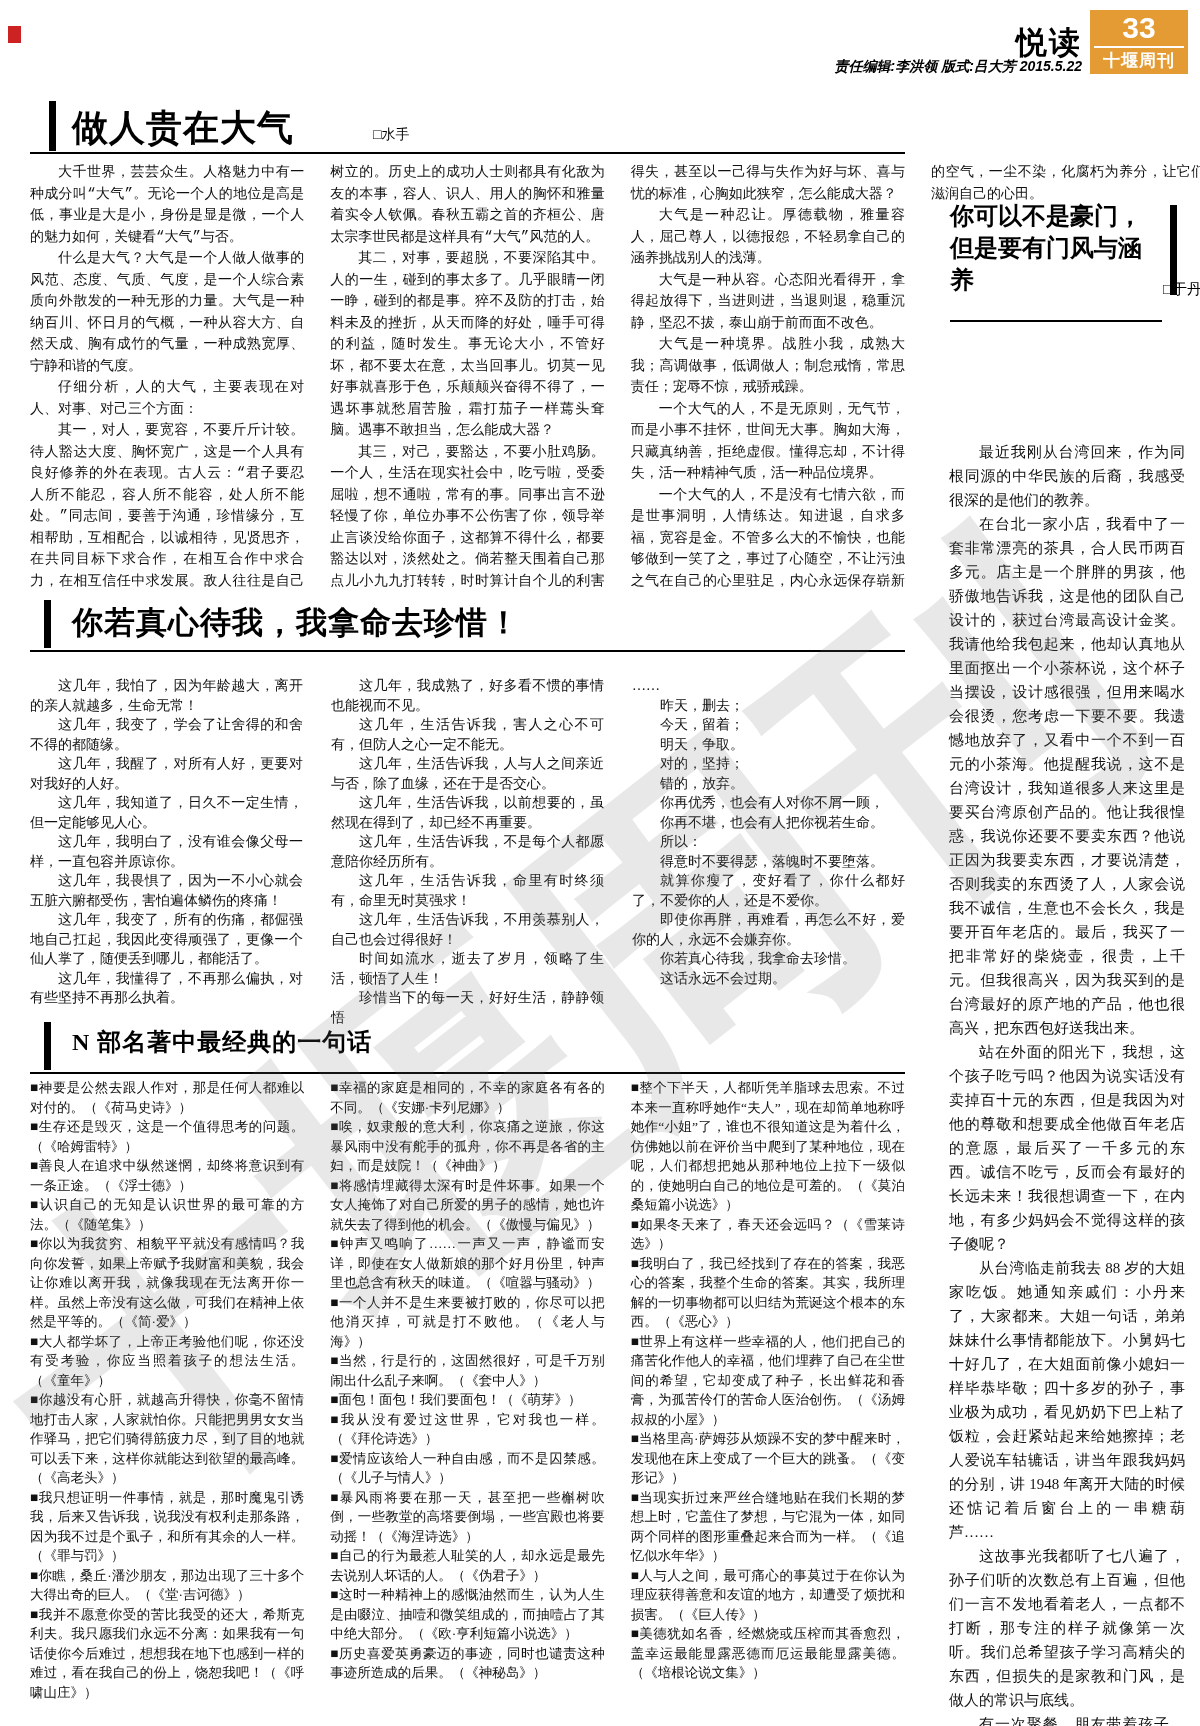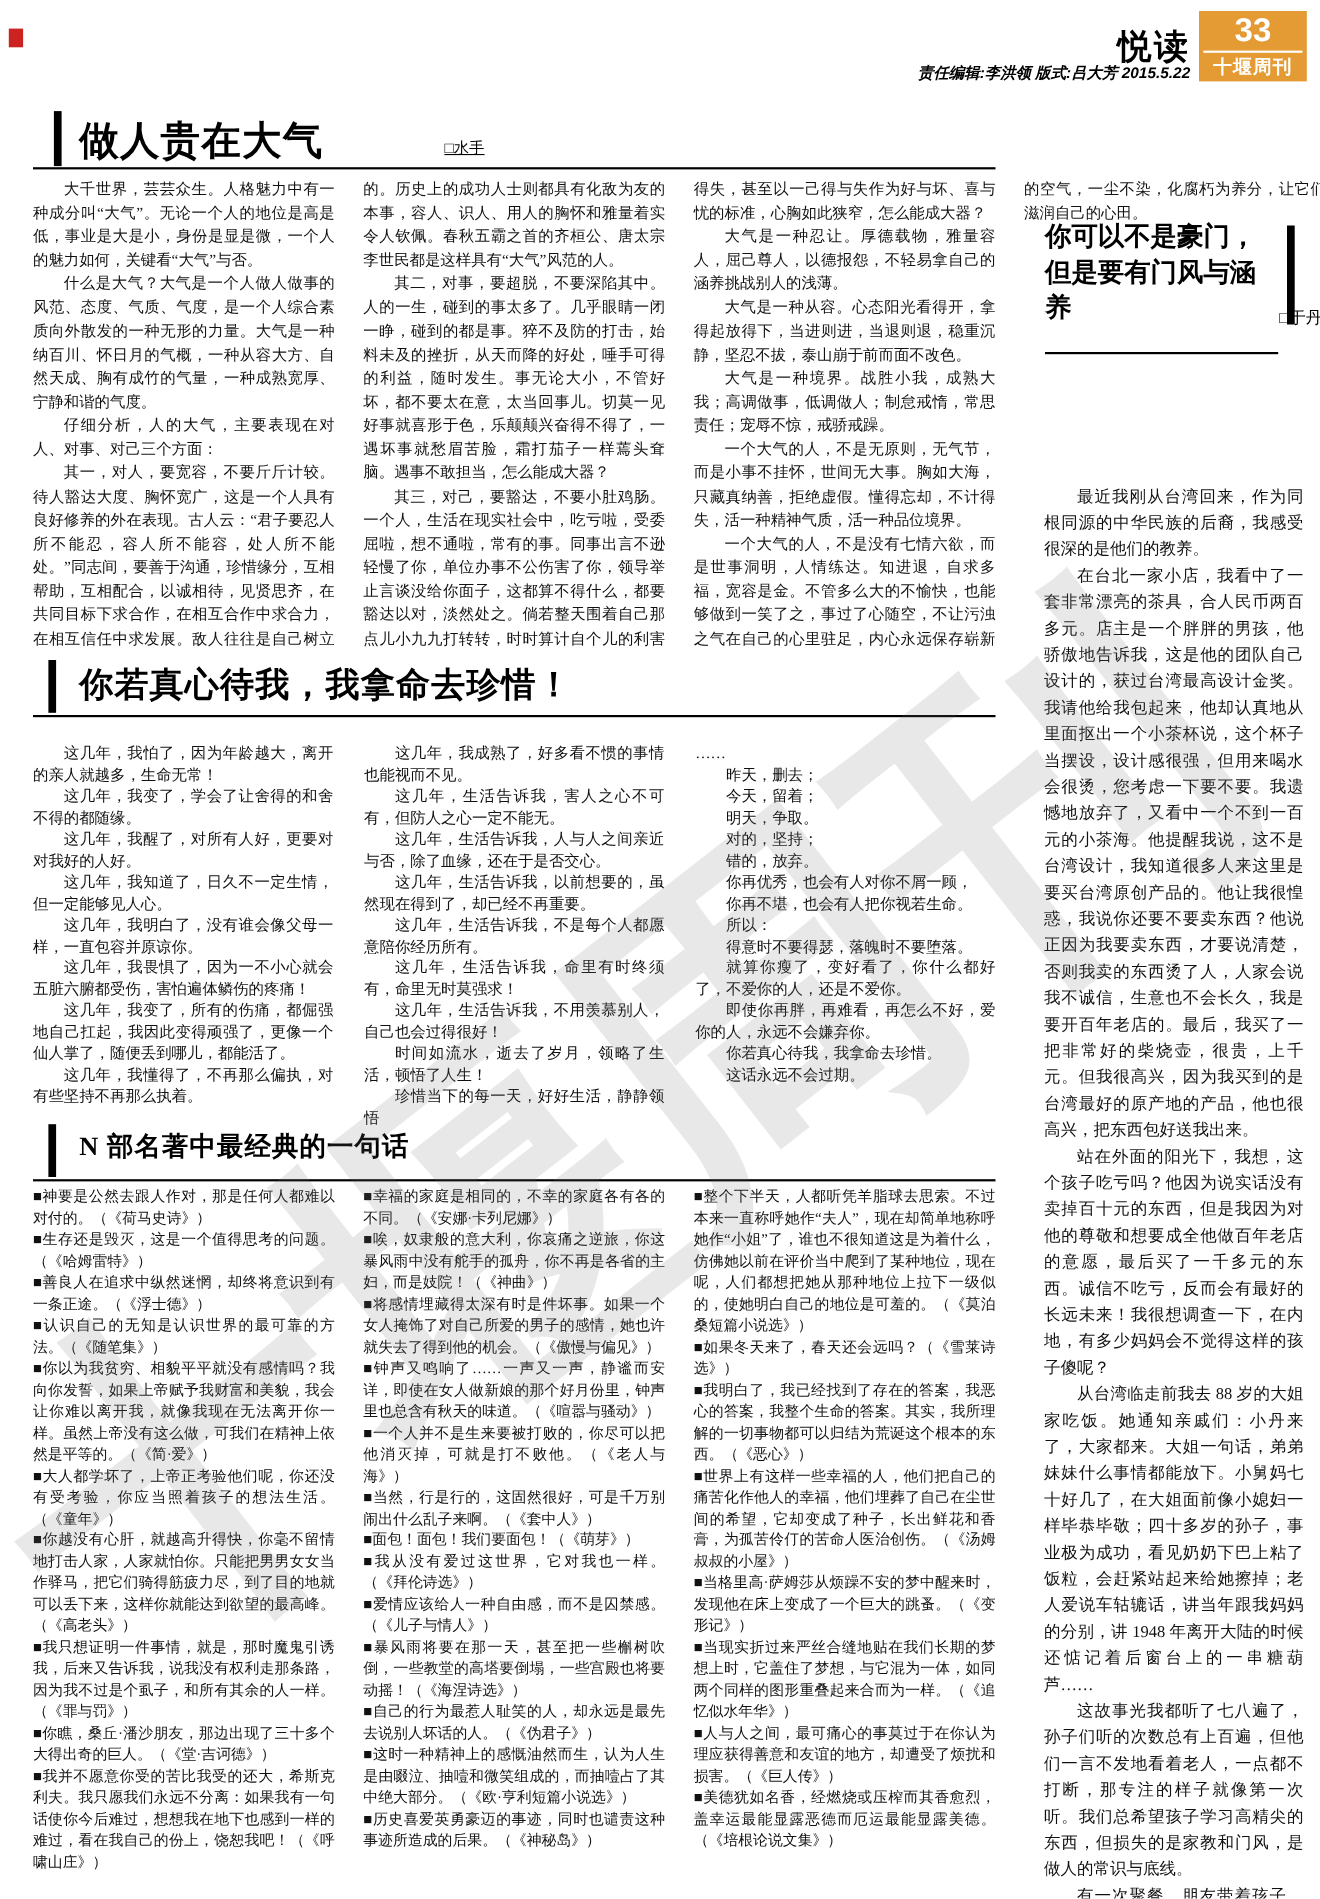--- a/index.html
+++ b/index.html
@@ -34,27 +34,27 @@
   
   .title-row { border-bottom:2px solid #000; }
   .vbar { background:#000; width:7px; }
   .art-title { font-weight:bold; color:#000; letter-spacing:1px; }
   .byline { font-size:14px; color:#000; }
 
   
   .art1-title-row { left:30px; top:98px; width:875px; height:54px; }
   .art1-vbar { left:49px; top:101px; height:50px; }
   .art1-title { left:72px; top:104px; font-size:36px; }
-  .art1-byline { left:404px; top:126px;text-decoration:underline; }
+  .art1-byline { left:373px; top:126px; }
   .art1-body {
     left:30px; top:162px; width:875px; height:436px;
     column-count:3; column-gap:26px; column-fill:auto;
     font-size:14px; line-height:21.5px; text-align:justify;
   }
-  .art1-body p { text-indent:2em; }
+  .art1-body p { text-indent:2em;font-family:Liberation Mono, monospace; }
 
   
   .art2-title-row { left:30px; top:598px; width:875px; height:52px; }
   .art2-vbar { left:44px; top:600px; height:48px; }
   .art2-title { left:72px; top:602px; font-size:31px; }
   .art2-col { top:676px; width:273px; font-size:14px; line-height:19.5px; text-align:justify; }
   .art2-col p { text-indent:2em; }
   .art2-col1 { left:30px; }
   .art2-col2 { left:331px; }
   .art2-col3 { left:632px; }

